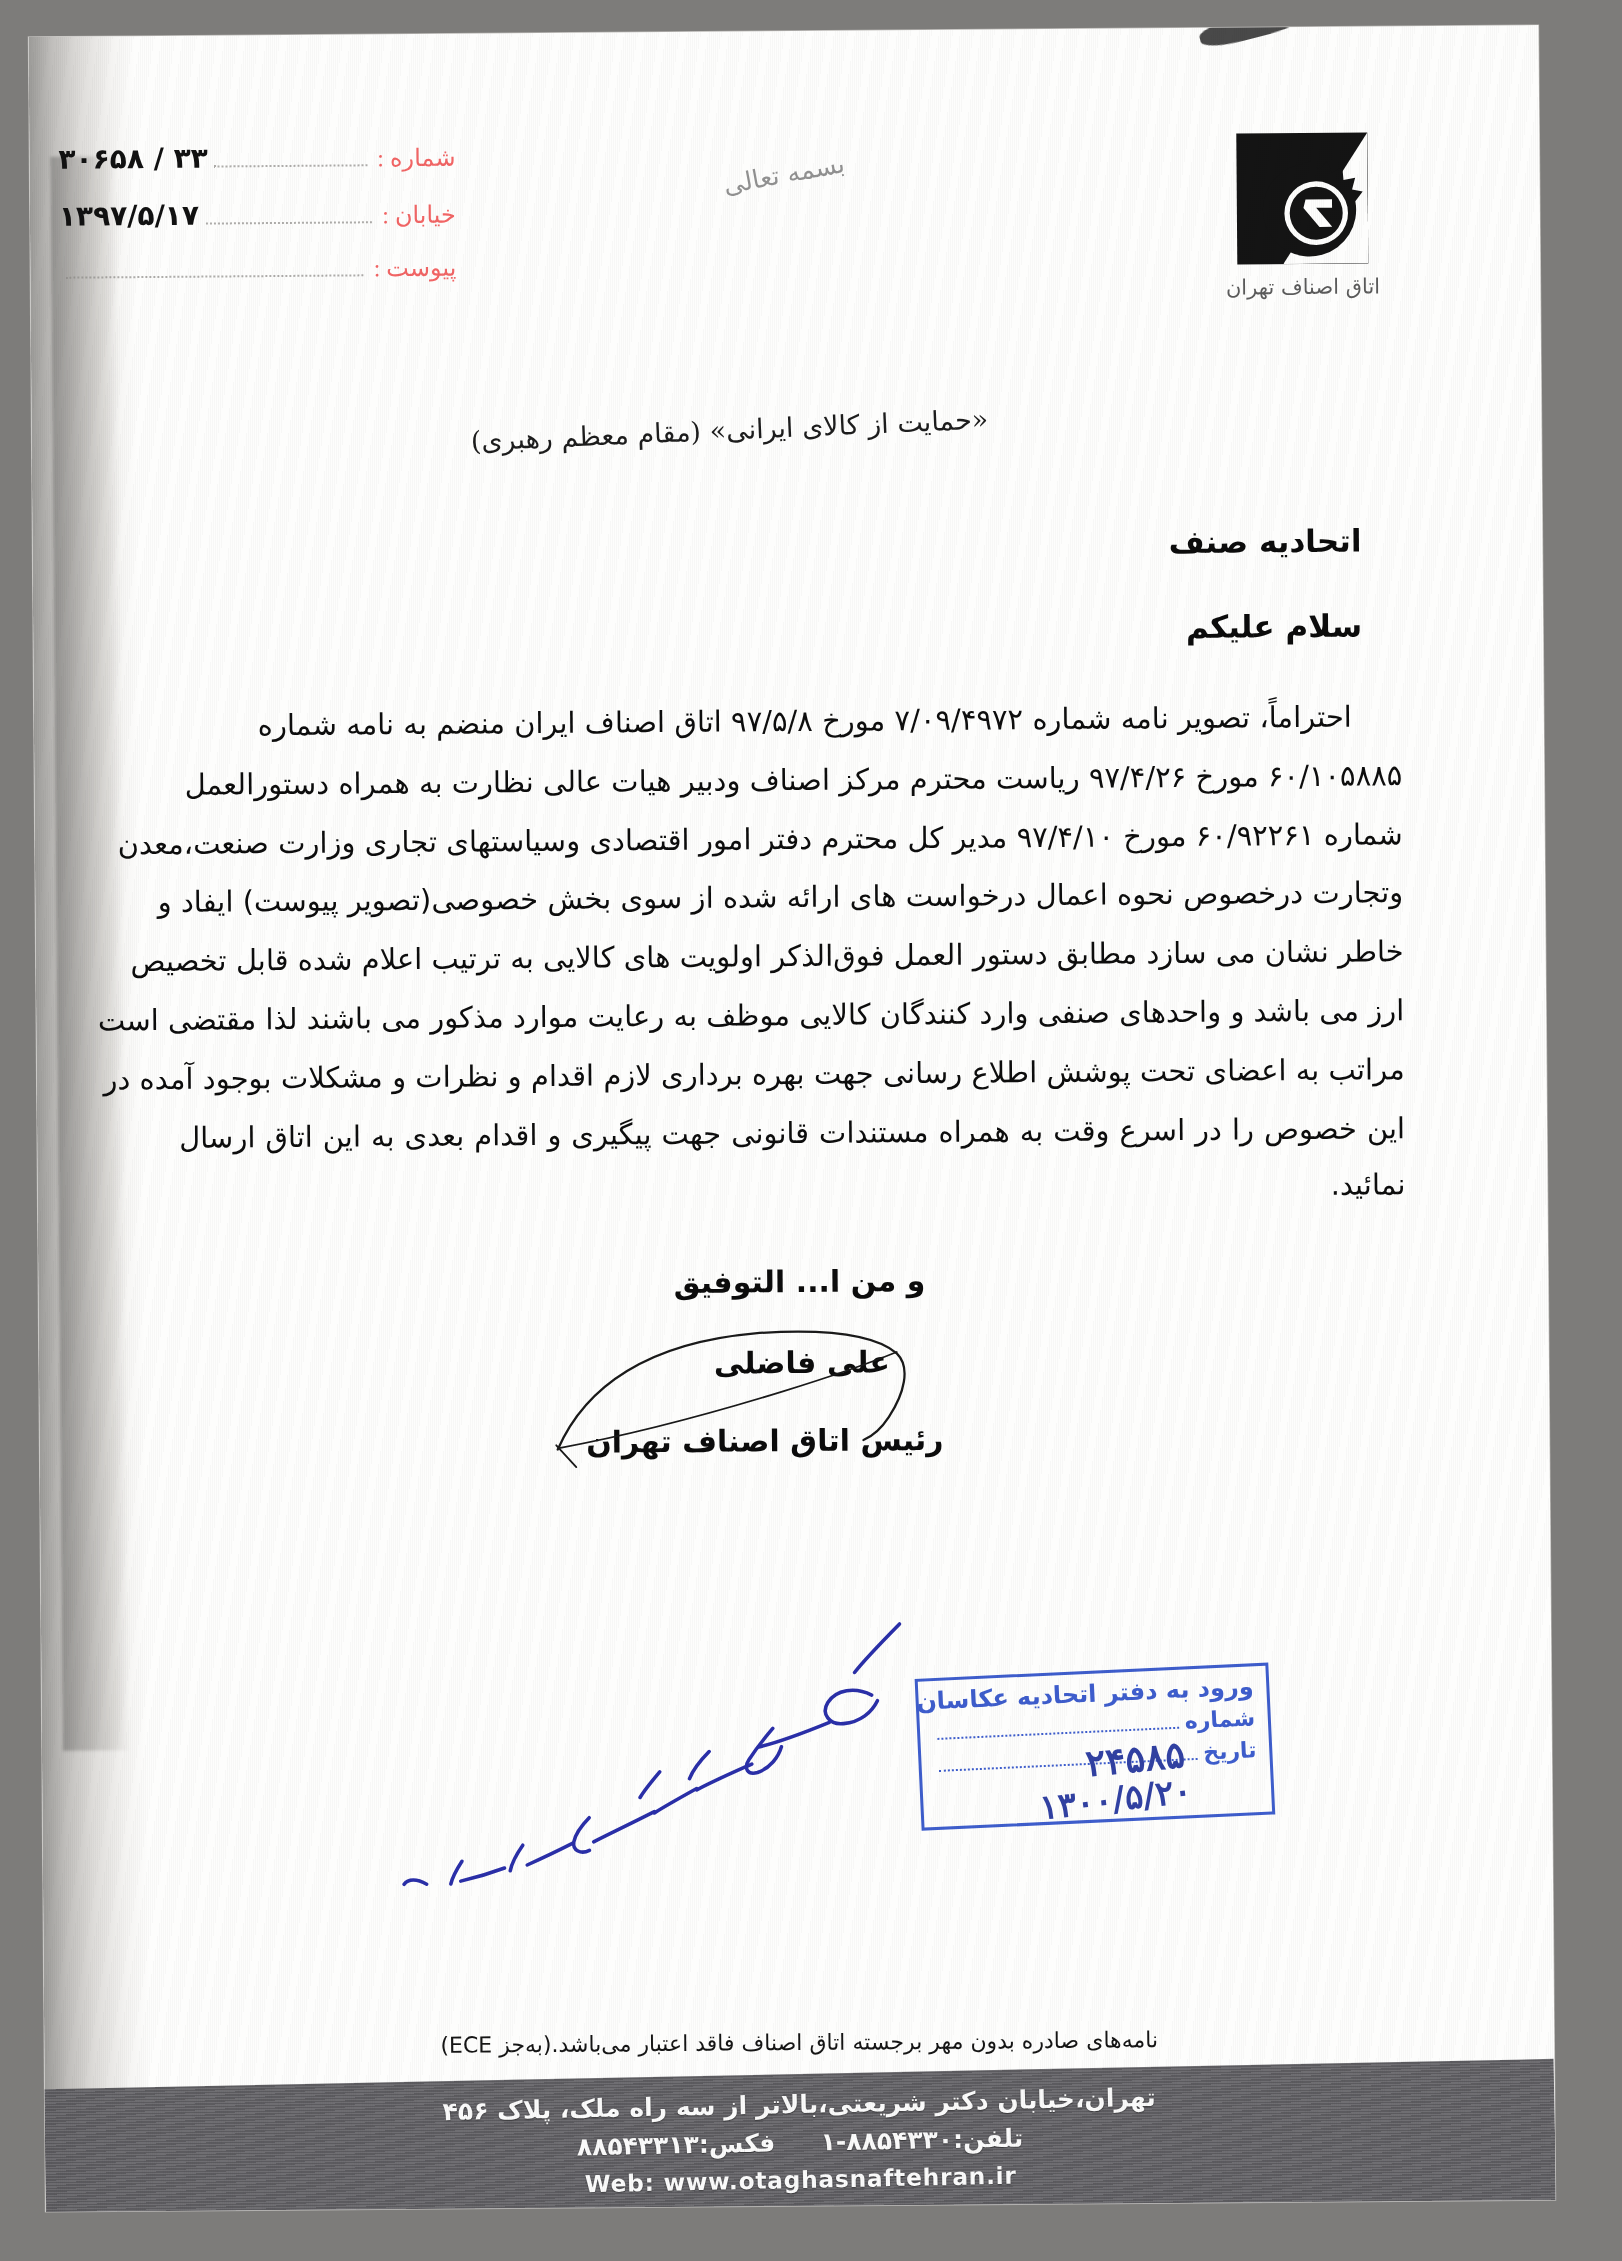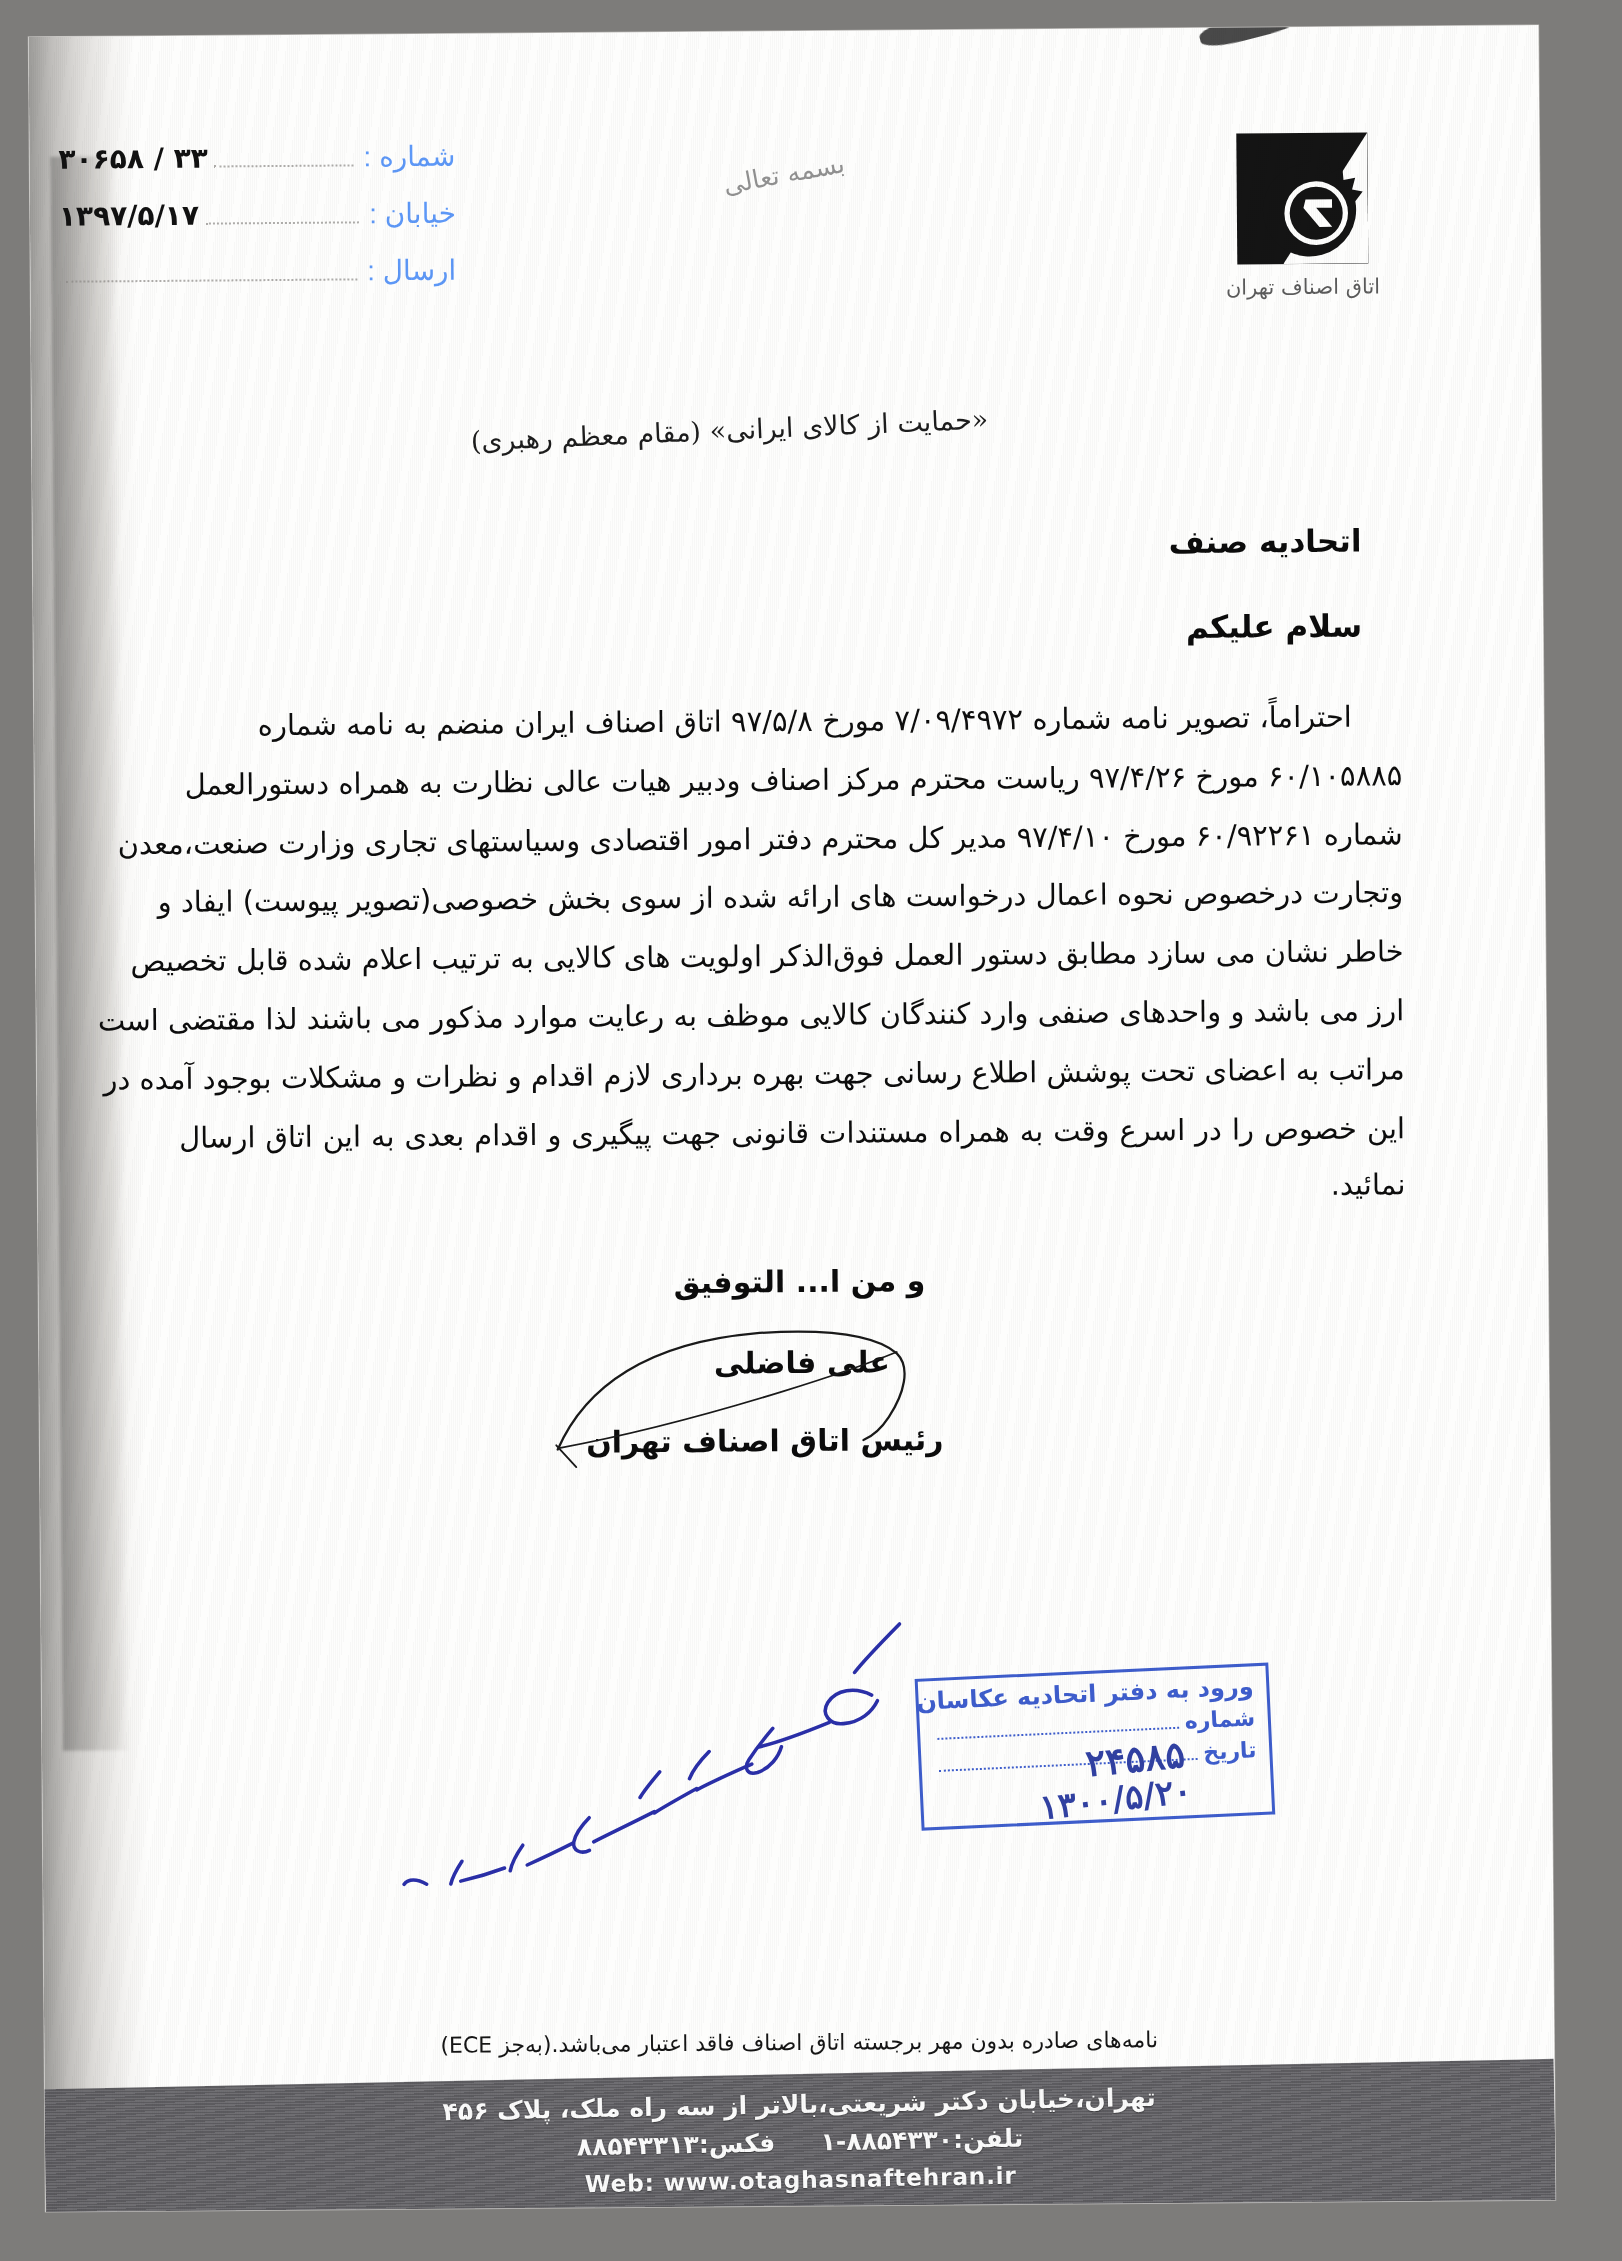--- a/index.html
+++ b/index.html
@@ -41,22 +41,22 @@
     filter:blur(0.3px);
   }
 
   
   .meta{
     position:absolute;right:1084px;top:106px;width:397px;
     direction:rtl;
   }
   .meta-row{display:flex;align-items:baseline;margin-bottom:24px;}
   .meta-label{
-    font-size:28px;color:#3b82f6;white-space:nowrap;
-    font-family:Liberation Sans, sans-serif;letter-spacing:-0.7px;
+    font-size:24px;color:#ef4444;white-space:nowrap;
+    font-family:Liberation Serif, serif;letter-spacing:-0.7px;
     opacity:.82;
   }
   .meta-dots{
     flex:1;border-bottom:2.1px dotted #8d8b88;margin:0 10px 7px 7px;height:0.7px;opacity:.7;
   }
   .meta-val{
     font-size:28px;color:#111;font-weight:700;white-space:nowrap;
     letter-spacing:0.7px;
   }
 
@@ -204,21 +204,21 @@
           <span class="meta-label">شماره :</span>
           <span class="meta-dots"></span>
           <span class="meta-val">۳۳ / ۳۰۶۵۸</span>
         </div>
         <div class="meta-row">
           <span class="meta-label">خیابان :</span>
           <span class="meta-dots"></span>
           <span class="meta-val">۱۳۹۷/۵/۱۷</span>
         </div>
         <div class="meta-row">
-          <span class="meta-label">ارسال :</span>
+          <span class="meta-label">پیوست :</span>
           <span class="meta-dots"></span>
           <span class="meta-val"></span>
         </div>
       </div>
 
       <div class="basmala">بسمه تعالی</div>
 
       <div class="logo-wrap">
         <div class="logo-mark">
           <div class="cut"></div>

